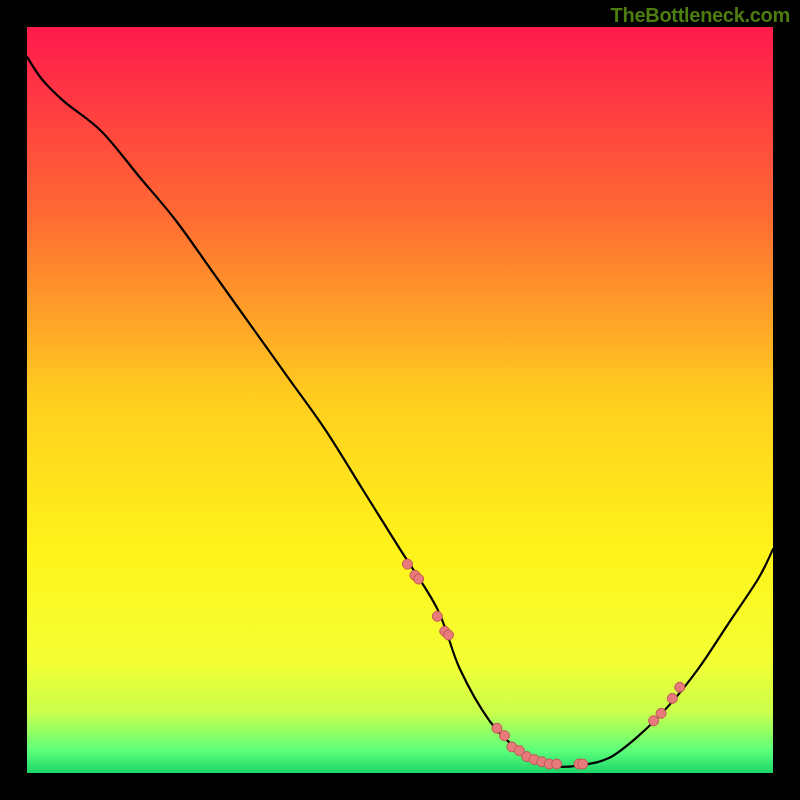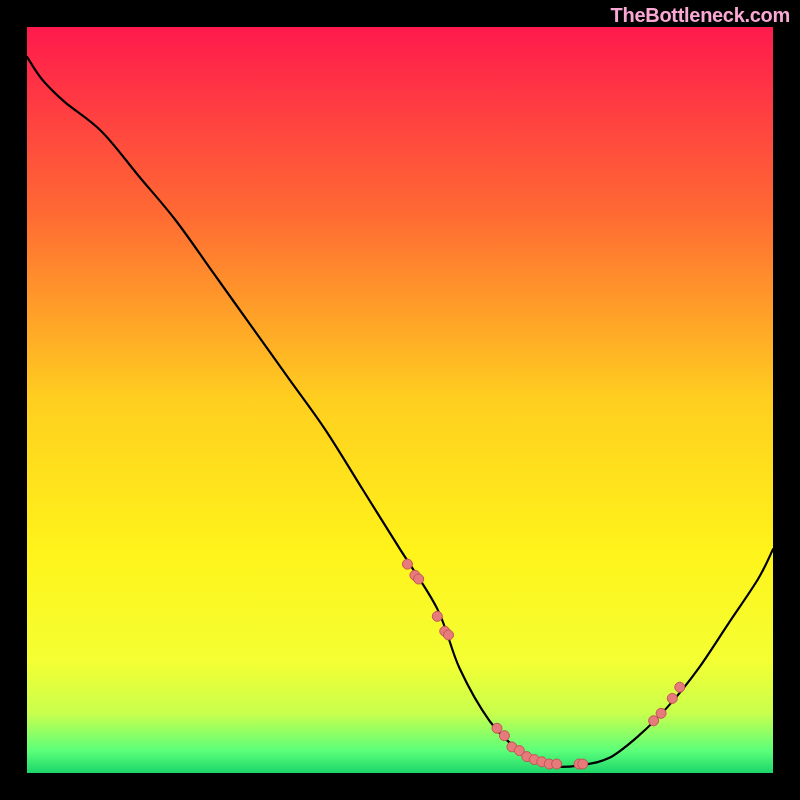--- a/index.html
+++ b/index.html
@@ -15,21 +15,21 @@
     height: 800px;
     background: #000;
   }
   .attribution {
     position: absolute;
     top: 4px;
     right: 10px;
     font-family: Arial, Helvetica, sans-serif;
     font-size: 20px;
     font-weight: bold;
-    color: #f9a8d4;
+    color: #4d7c0f;
     letter-spacing: -0.3px;
     z-index: 10;
   }
   .chart-area {
     position: absolute;
     left: 27px;
     top: 27px;
     width: 746px;
     height: 746px;
   }

